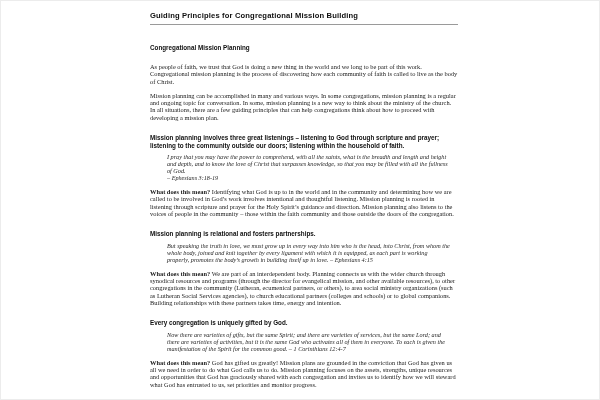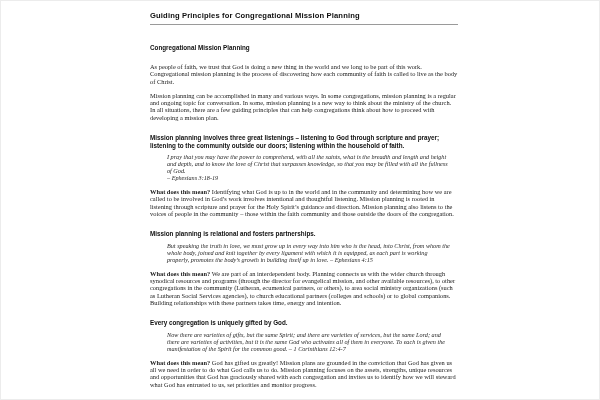--- a/index.html
+++ b/index.html
@@ -65,21 +65,21 @@
   .cite-newline { display: block; }
   p.body strong { font-weight: bold; }
 </style>
 </head>
 <body>
 
 <div class="page">
   <div class="content">
 
     <header>
-      <h1 class="doc-title">Guiding Principles for Congregational Mission Planning</h1>
+      <h1 class="doc-title">Guiding Principles for Congregational Mission Building</h1>
       <div class="rule"></div>
     </header>
 
     <main>
       <h2 class="section-heading">Congregational Mission Planning</h2>
 
       <p class="body">As people of faith, we trust that God is doing a new thing in the world and we long to be part of this work. Congregational mission planning is the process of discovering how each community of faith is called to live as the body of Christ.</p>
       <p class="body">Mission planning can be accomplished in many and various ways. In some congregations, mission planning is a regular and ongoing topic for conversation. In some, mission planning is a new way to think about the ministry of the church. In all situations, there are a few guiding principles that can help congregations think about how to proceed with developing a mission plan.</p>
 
       <section>

